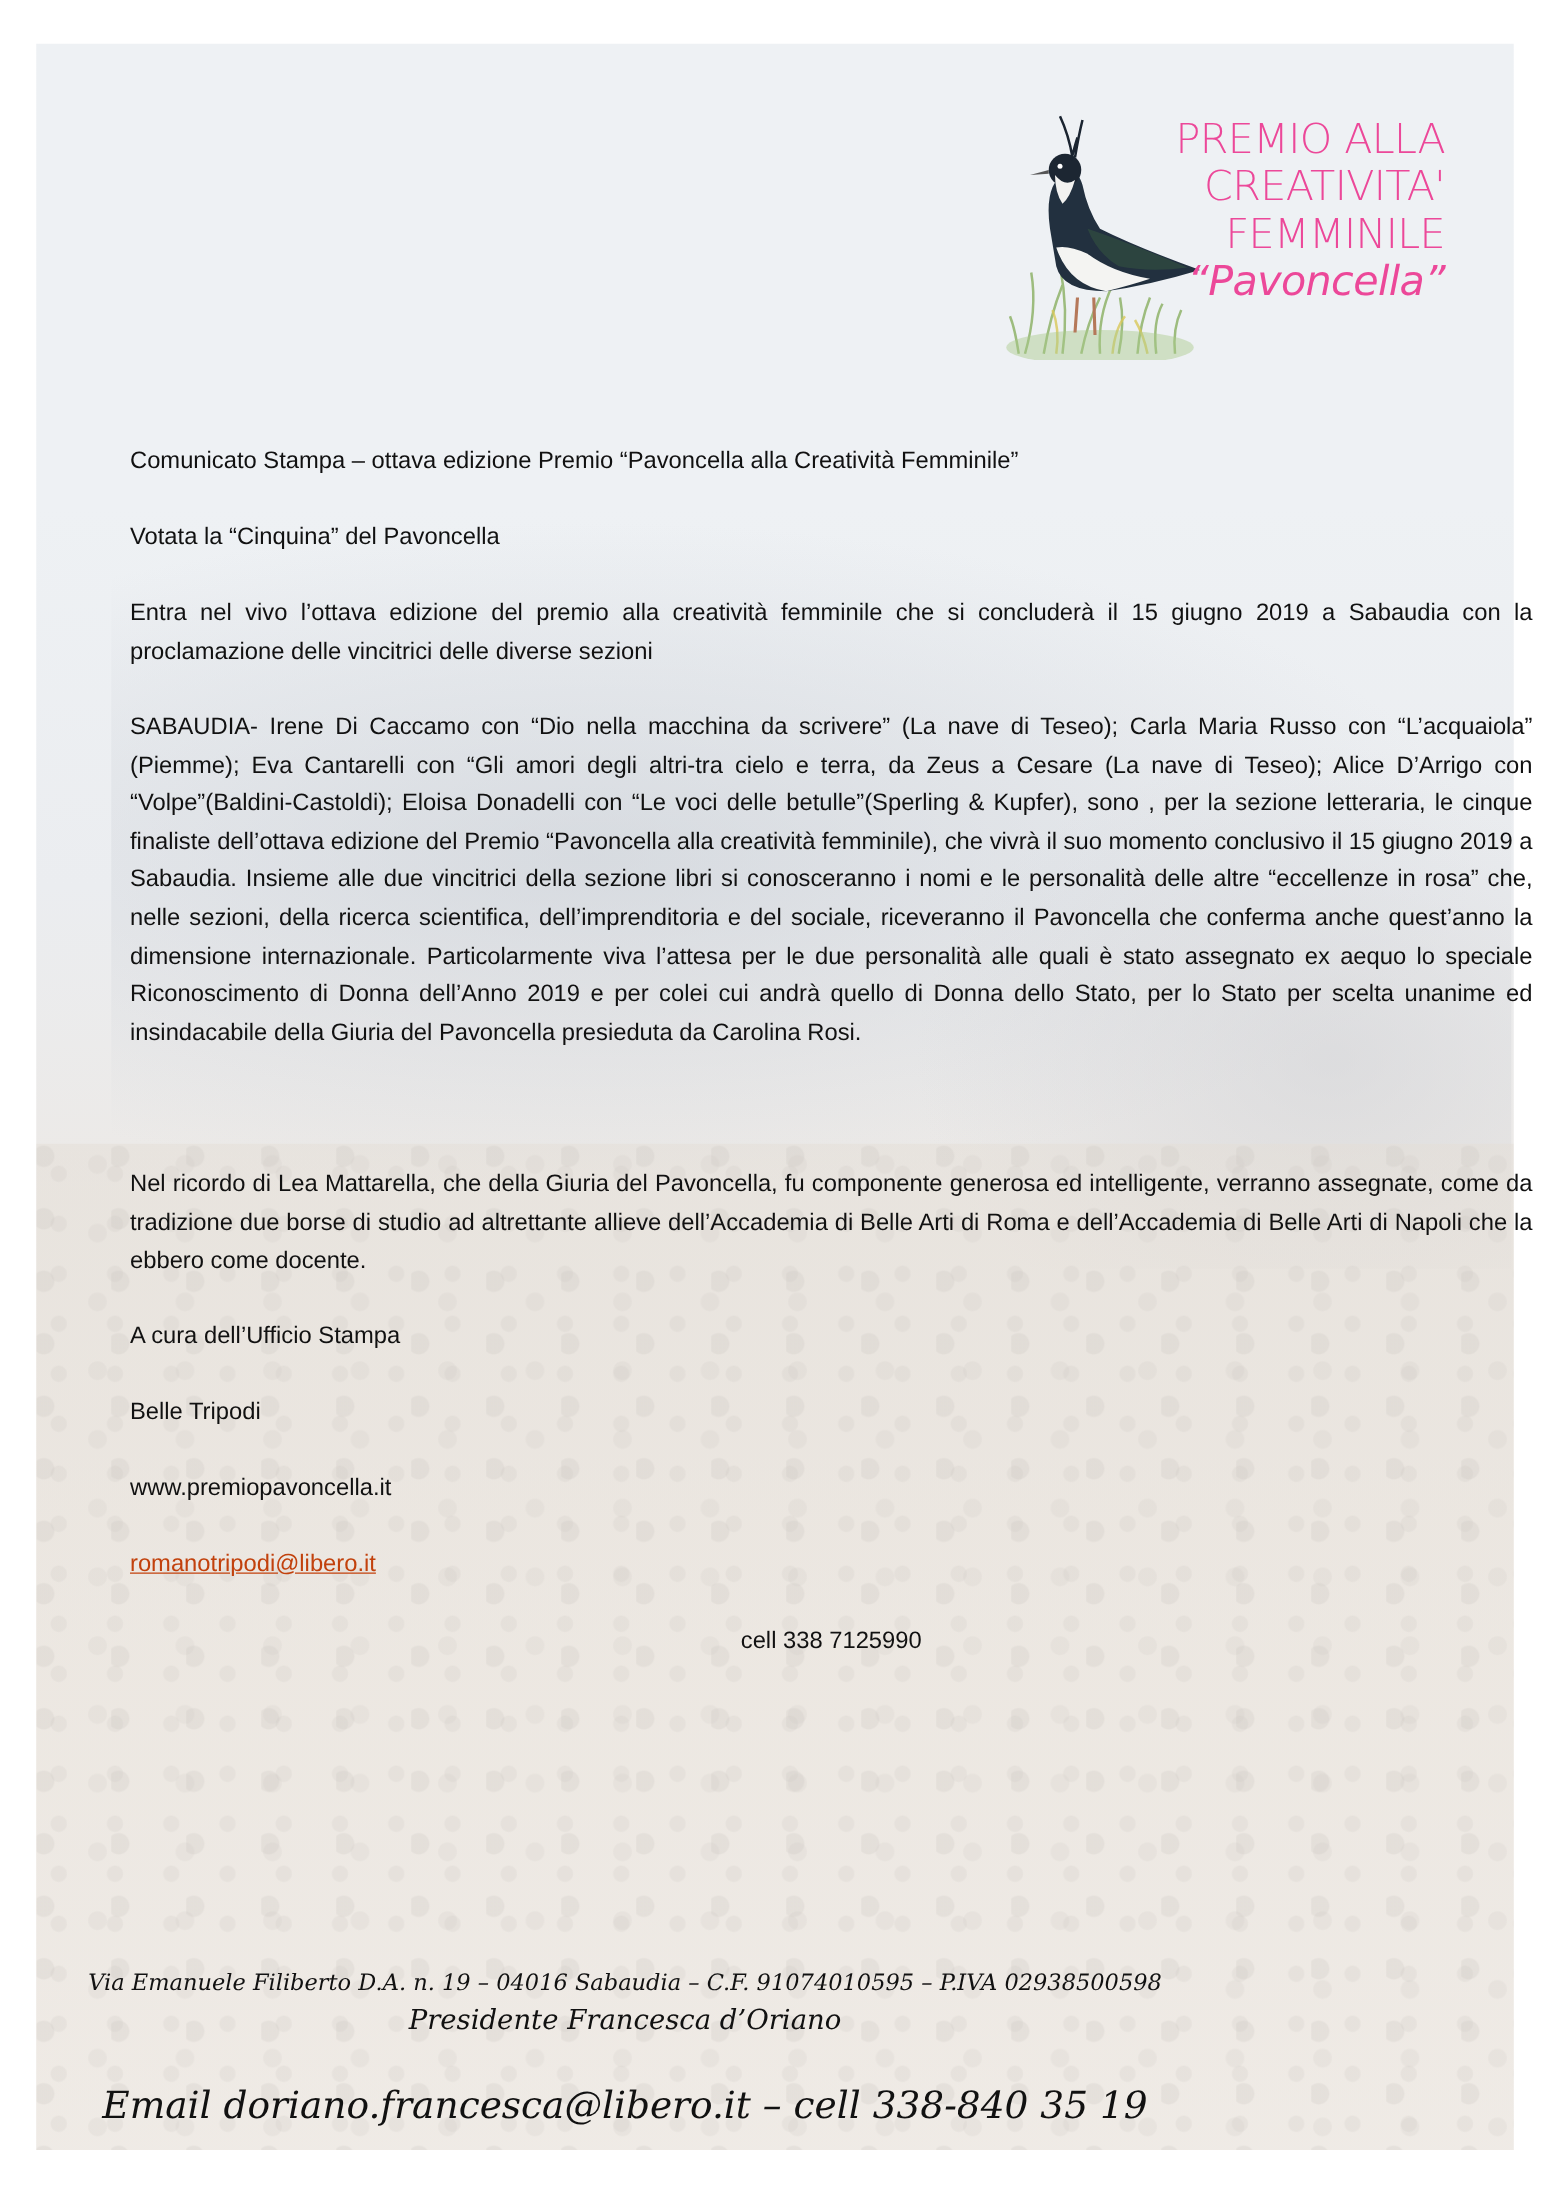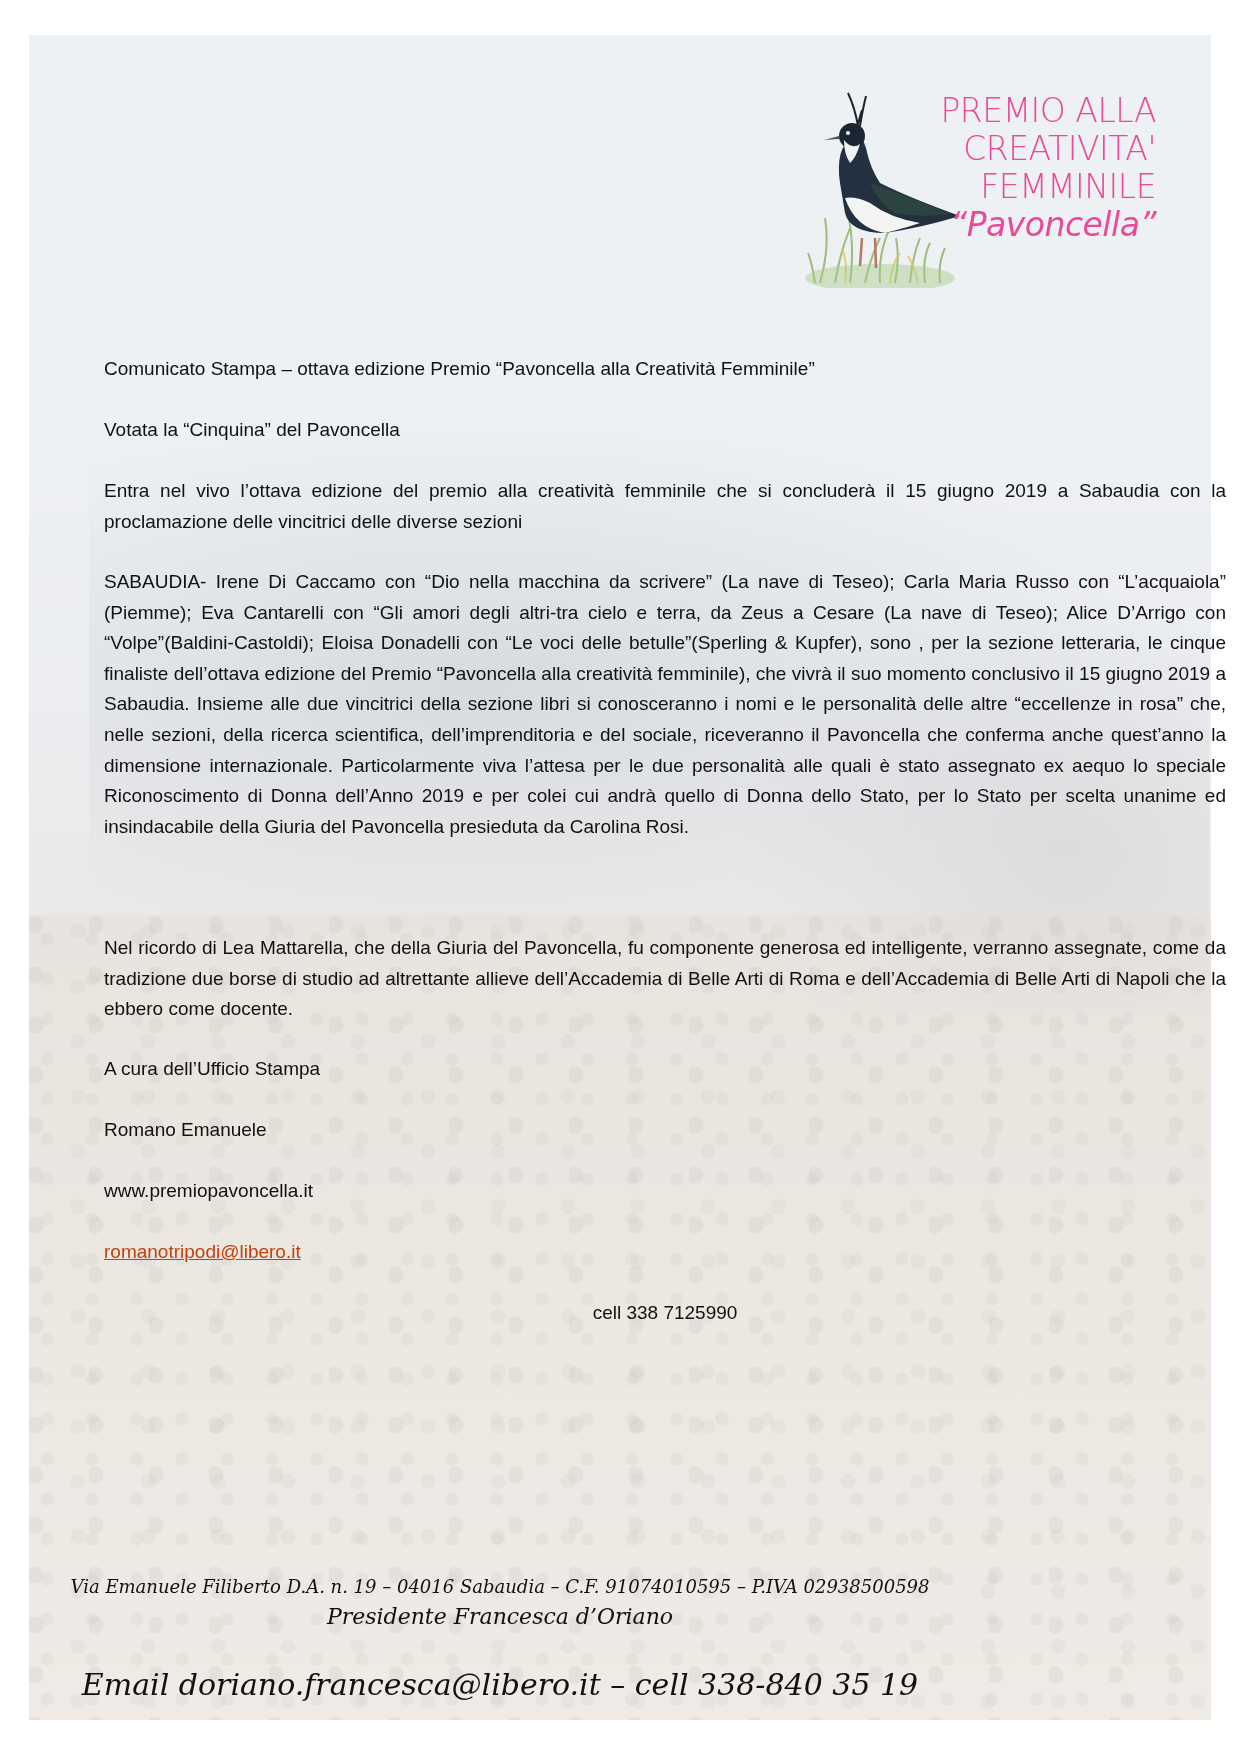--- a/index.html
+++ b/index.html
@@ -105,21 +105,21 @@
   </div>
 </div>
 
 <div class="body" style="top:0;">
   <p class="p left" style="top:338px;">Comunicato Stampa – ottava edizione Premio “Pavoncella alla Creatività Femminile”</p>
   <p class="p left" style="top:399px;">Votata la “Cinquina” del Pavoncella</p>
   <p class="p" style="top:460px;">Entra nel vivo l’ottava edizione del premio alla creatività femminile che si concluderà il 15 giugno 2019 a Sabaudia con la proclamazione delle vincitrici delle diverse sezioni</p>
   <p class="p" style="top:551px;">SABAUDIA- Irene Di Caccamo con “Dio nella macchina da scrivere” (La nave di Teseo); Carla Maria Russo con “L’acquaiola” (Piemme); Eva Cantarelli con “Gli amori degli altri-tra cielo e terra, da Zeus a Cesare (La nave di Teseo); Alice D’Arrigo con “Volpe”(Baldini-Castoldi); Eloisa Donadelli con “Le voci delle betulle”(Sperling &amp; Kupfer), sono , per la sezione letteraria, le cinque finaliste dell’ottava edizione del Premio “Pavoncella alla creatività femminile), che vivrà il suo momento conclusivo il 15 giugno 2019 a Sabaudia. Insieme alle due vincitrici della sezione libri si conosceranno i nomi e le personalità delle altre “eccellenze in rosa” che, nelle sezioni, della ricerca scientifica, dell’imprenditoria e del sociale, riceveranno il Pavoncella che conferma anche quest’anno la dimensione internazionale. Particolarmente viva l’attesa per le due personalità alle quali è stato assegnato ex aequo lo speciale Riconoscimento di Donna dell’Anno 2019 e per colei cui andrà quello di Donna dello Stato, per lo Stato per scelta unanime ed insindacabile della Giuria del Pavoncella presieduta da Carolina Rosi.</p>
   <p class="p" style="top:917px;">Nel ricordo di Lea Mattarella, che della Giuria del Pavoncella, fu componente generosa ed intelligente, verranno assegnate, come da tradizione due borse di studio ad altrettante allieve dell’Accademia di Belle Arti di Roma e dell’Accademia di Belle Arti di Napoli che la ebbero come docente.</p>
   <p class="p left" style="top:1038px;">A cura dell’Ufficio Stampa</p>
-  <p class="p left" style="top:1099px;">Romano Emanuele</p>
+  <p class="p left" style="top:1099px;">Belle Tripodi</p>
   <p class="p left" style="top:1160px;">www.premiopavoncella.it</p>
   <p class="p left" style="top:1221px;">
     <a class="link" href="#">romanotripodi@libero.it</a>
   </p>
   <p class="p left" style="top:1282px;text-align:center;">cell 338 7125990</p>
 </div>
 
 <div class="footer" style="top:1604px; font-size:22px;">Presidente Francesca d’Oriano</div>
 <div class="footer" style="top:1576px; font-size:18px;">Via Emanuele Filiberto D.A. n. 19 – 04016 Sabaudia – C.F. 91074010595 – P.IVA 02938500598</div>
 <div class="footer" style="top:1667px; font-size:30px;">Email doriano.francesca@libero.it – cell 338-840 35 19</div>

